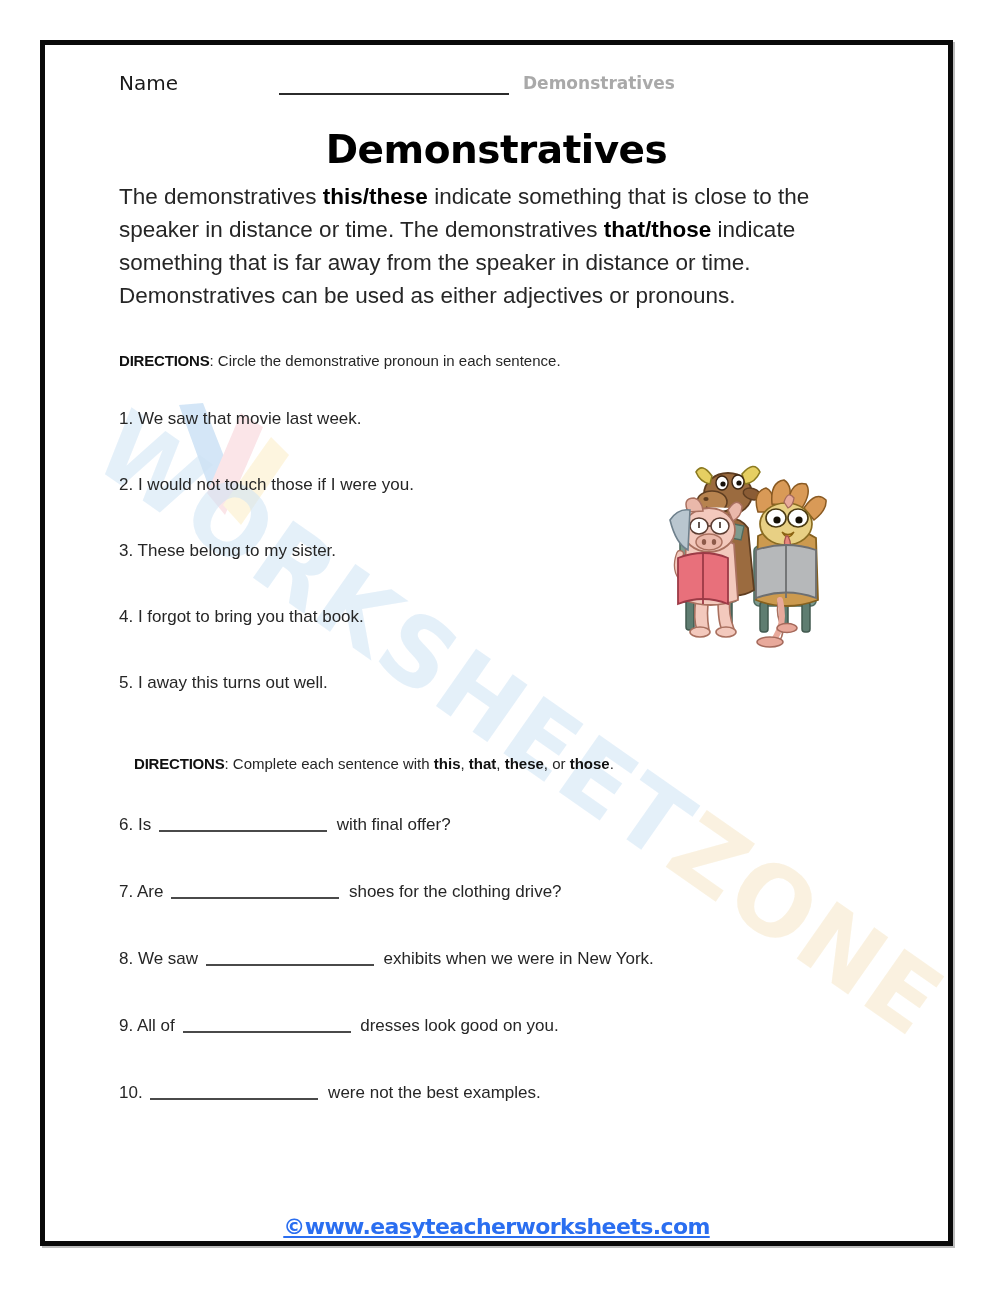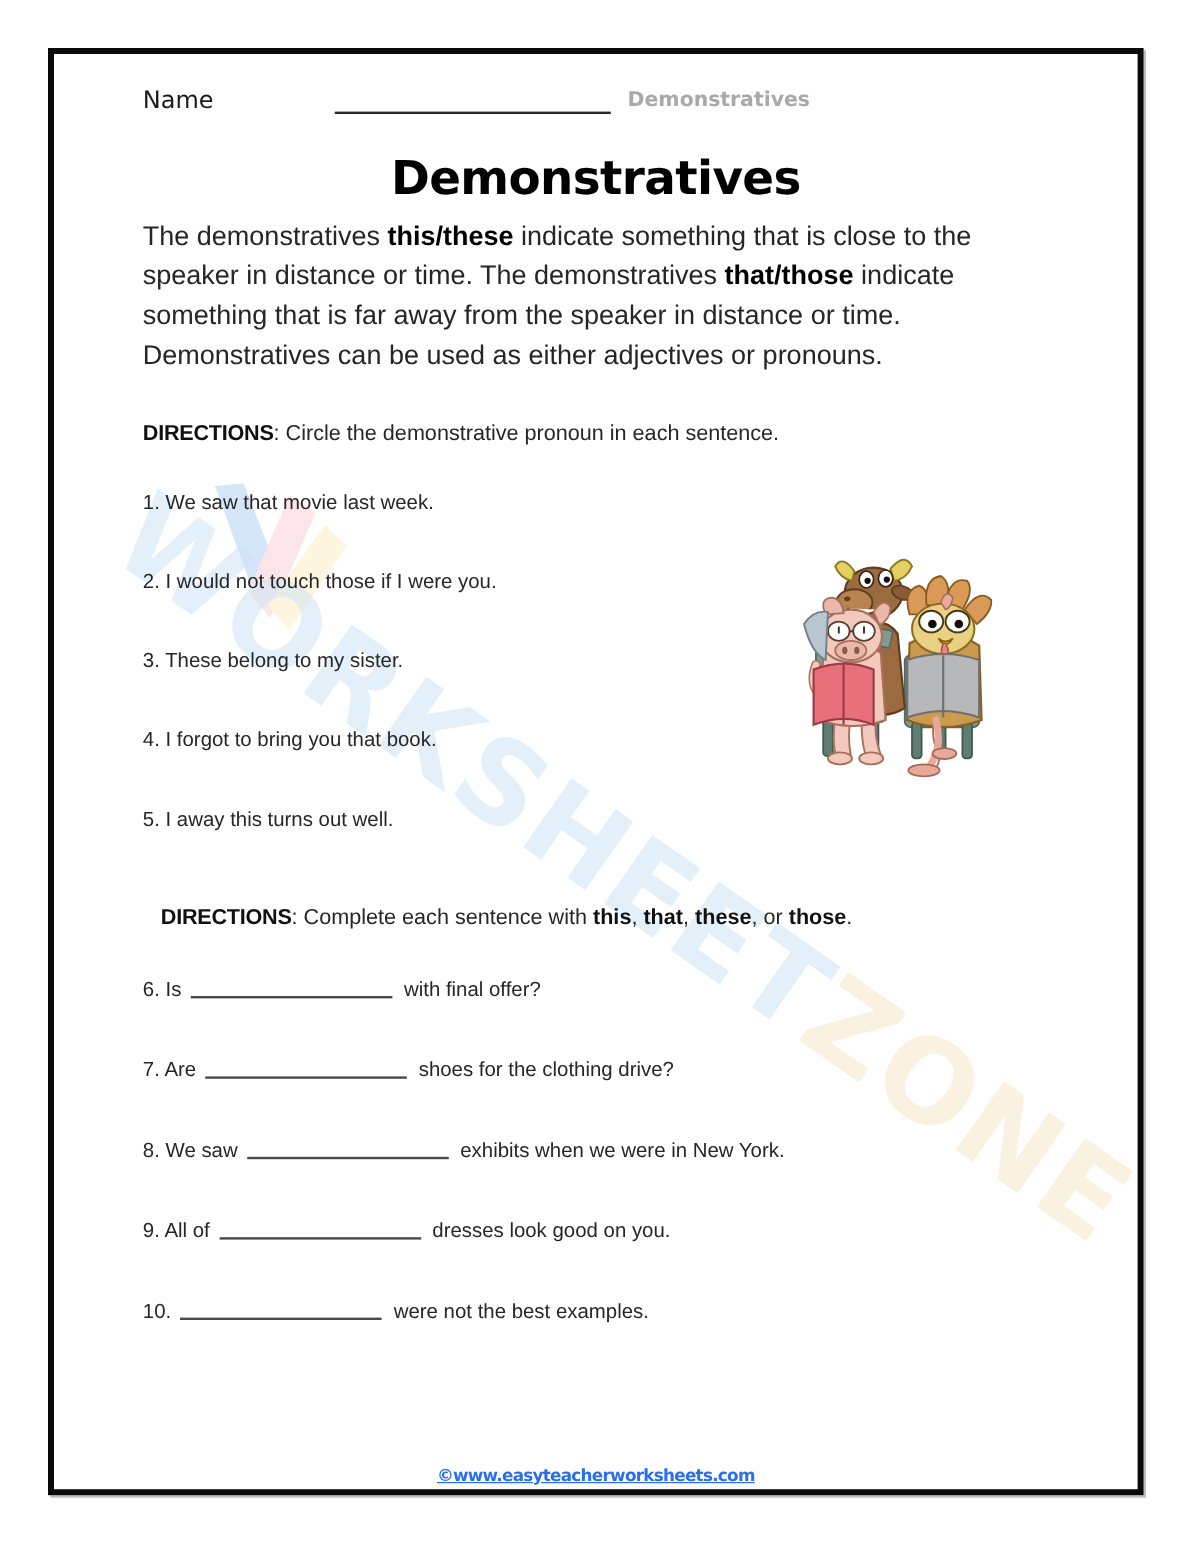--- a/index.html
+++ b/index.html
@@ -129,21 +129,21 @@
     line-height: 33px;
     color: #262626;
     font-family: "Liberation Sans", sans-serif;
   }
   .intro b { font-weight: bold; color: #000000; }
 
   .directions {
     position: absolute;
     left: 74px;
     width: 800px;
-    font-size: 18px;
+    font-size: 15px;
     line-height: 32px;
     color: #262626;
   }
   .directions .lead {
     font-weight: bold;
     color: #111;
     letter-spacing: -0.2px;
   }
   .directions b { font-weight: bold; color: #111; }
   #directions-1 { top: 300px; }
@@ -189,21 +189,21 @@
   .footer {
     position: absolute;
     left: 0;
     right: 0;
     bottom: 26px;
     text-align: center;
     z-index: 2;
   }
   .footer-link {
     font-family: "DejaVu Sans", sans-serif;
-    font-size: 14px;
+    font-size: 22px;
     font-weight: bold;
     color: #2a6ef0;
     text-decoration: underline;
     letter-spacing: -0.6px;
   }
 </style>
 </head>
 <body>
 
 <div class="page">

